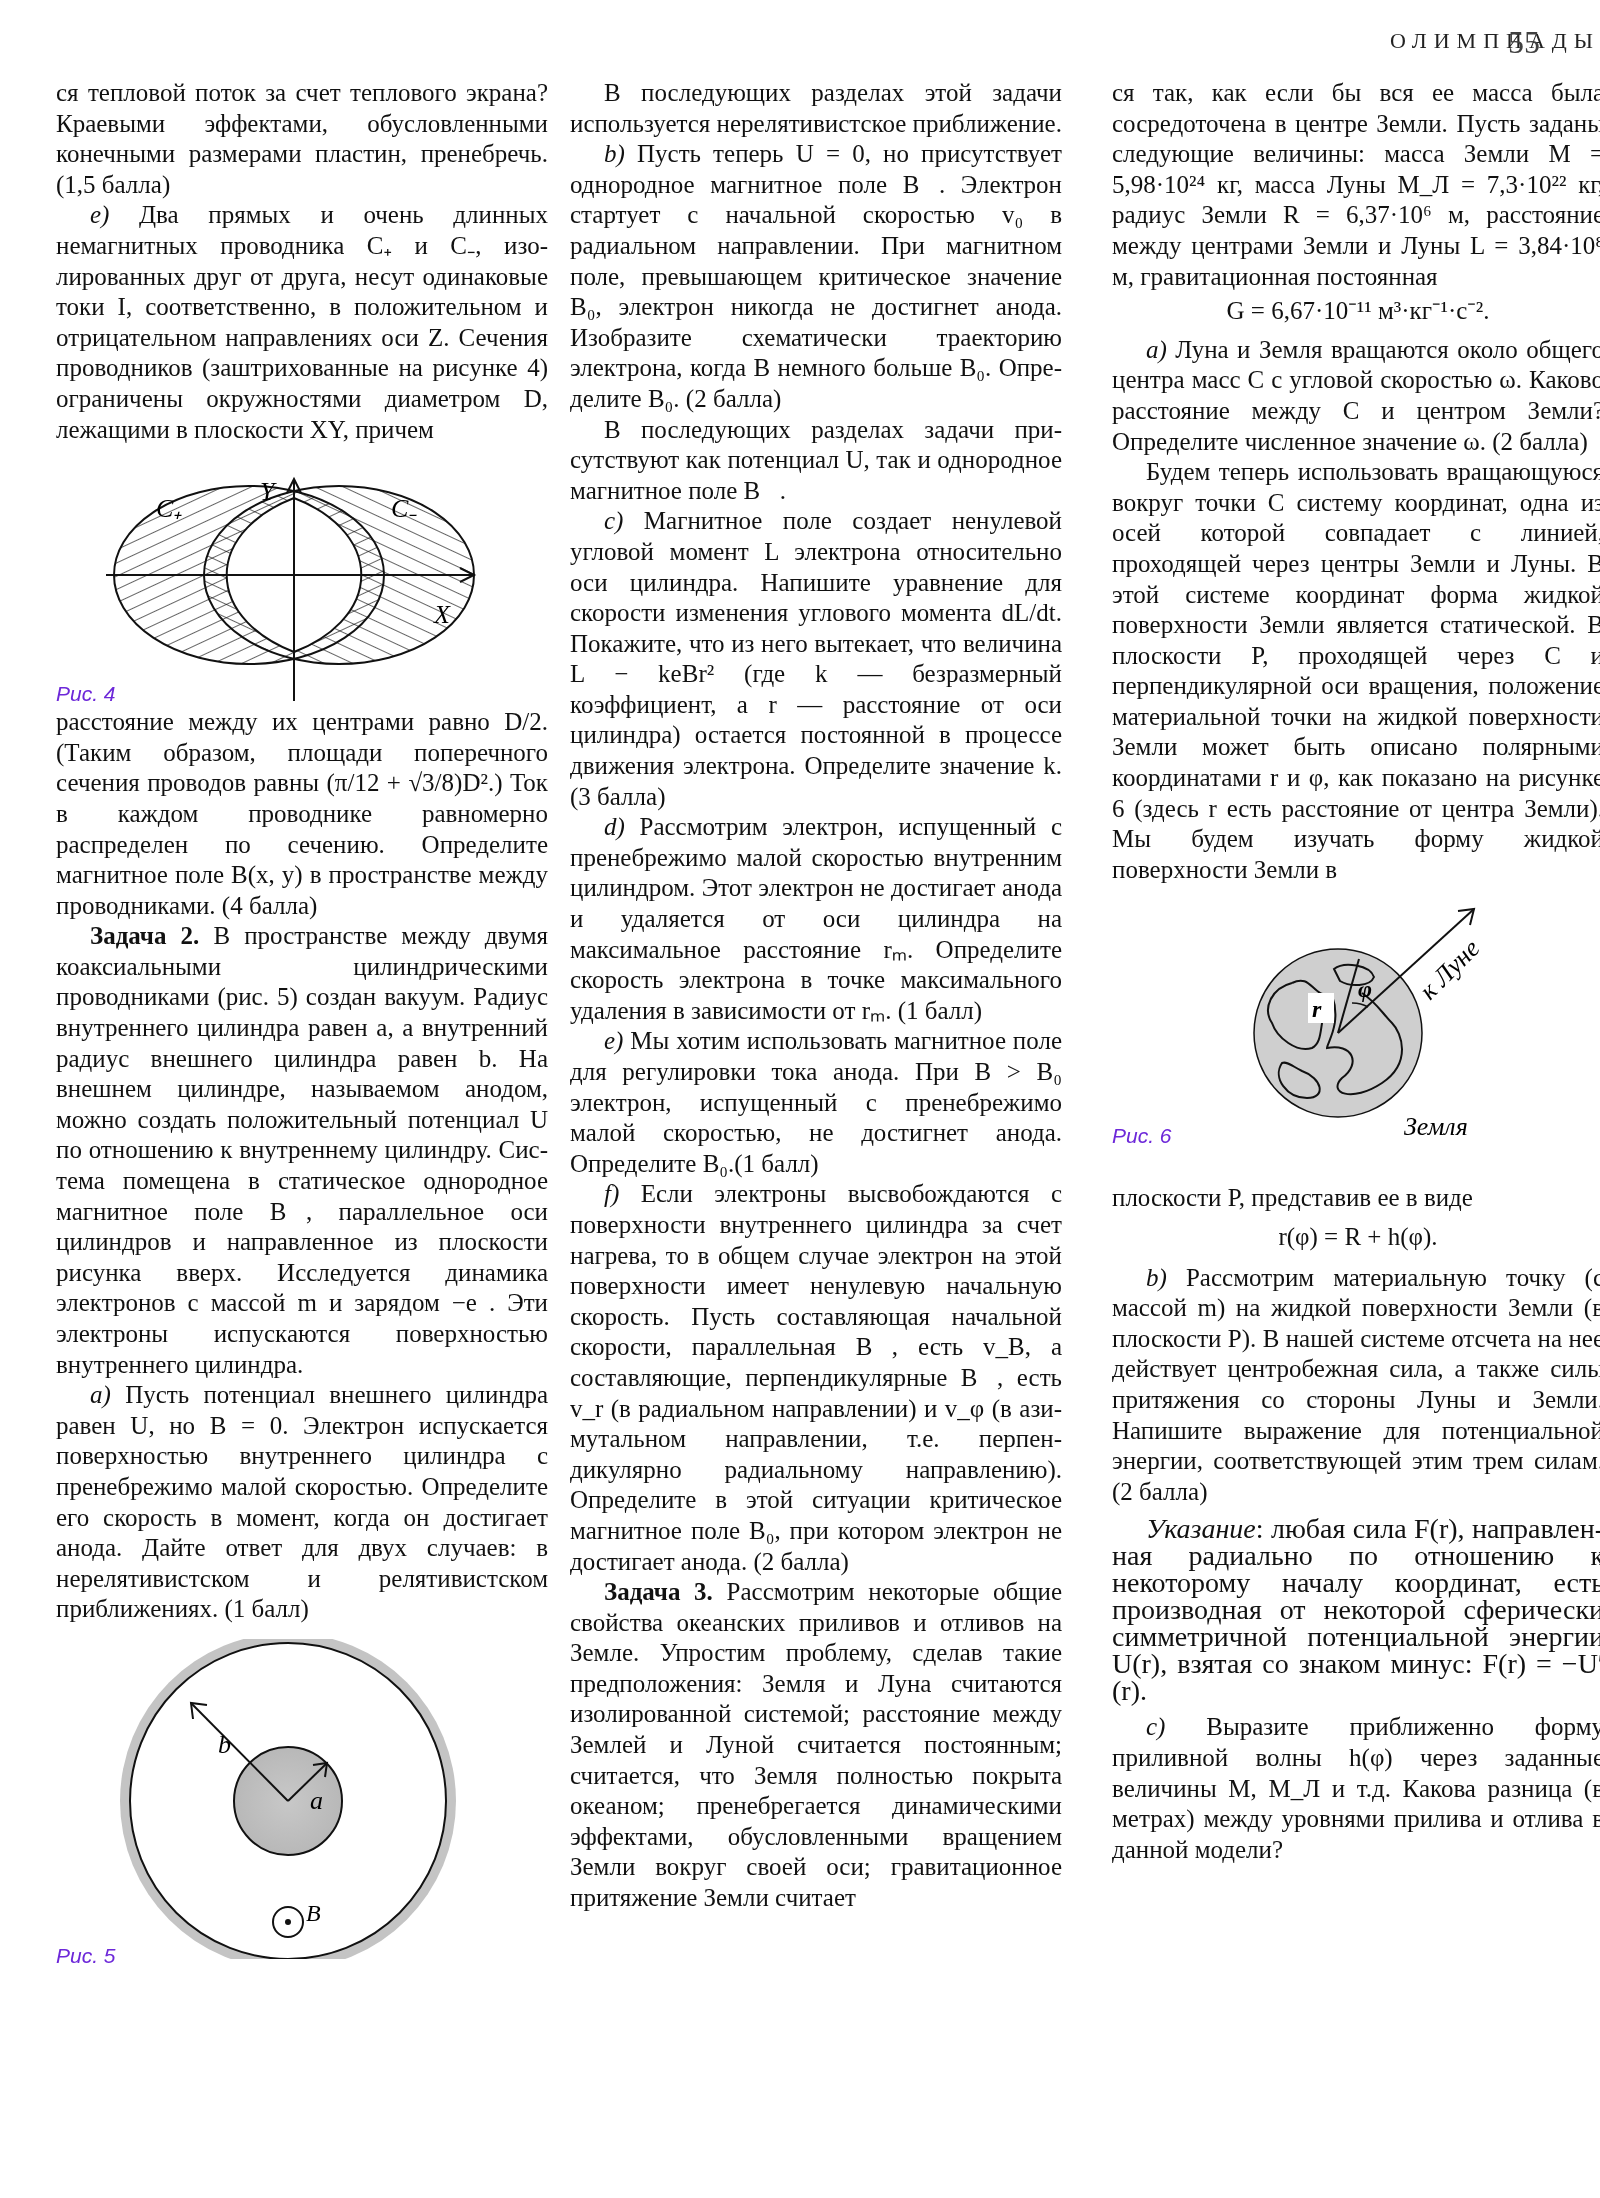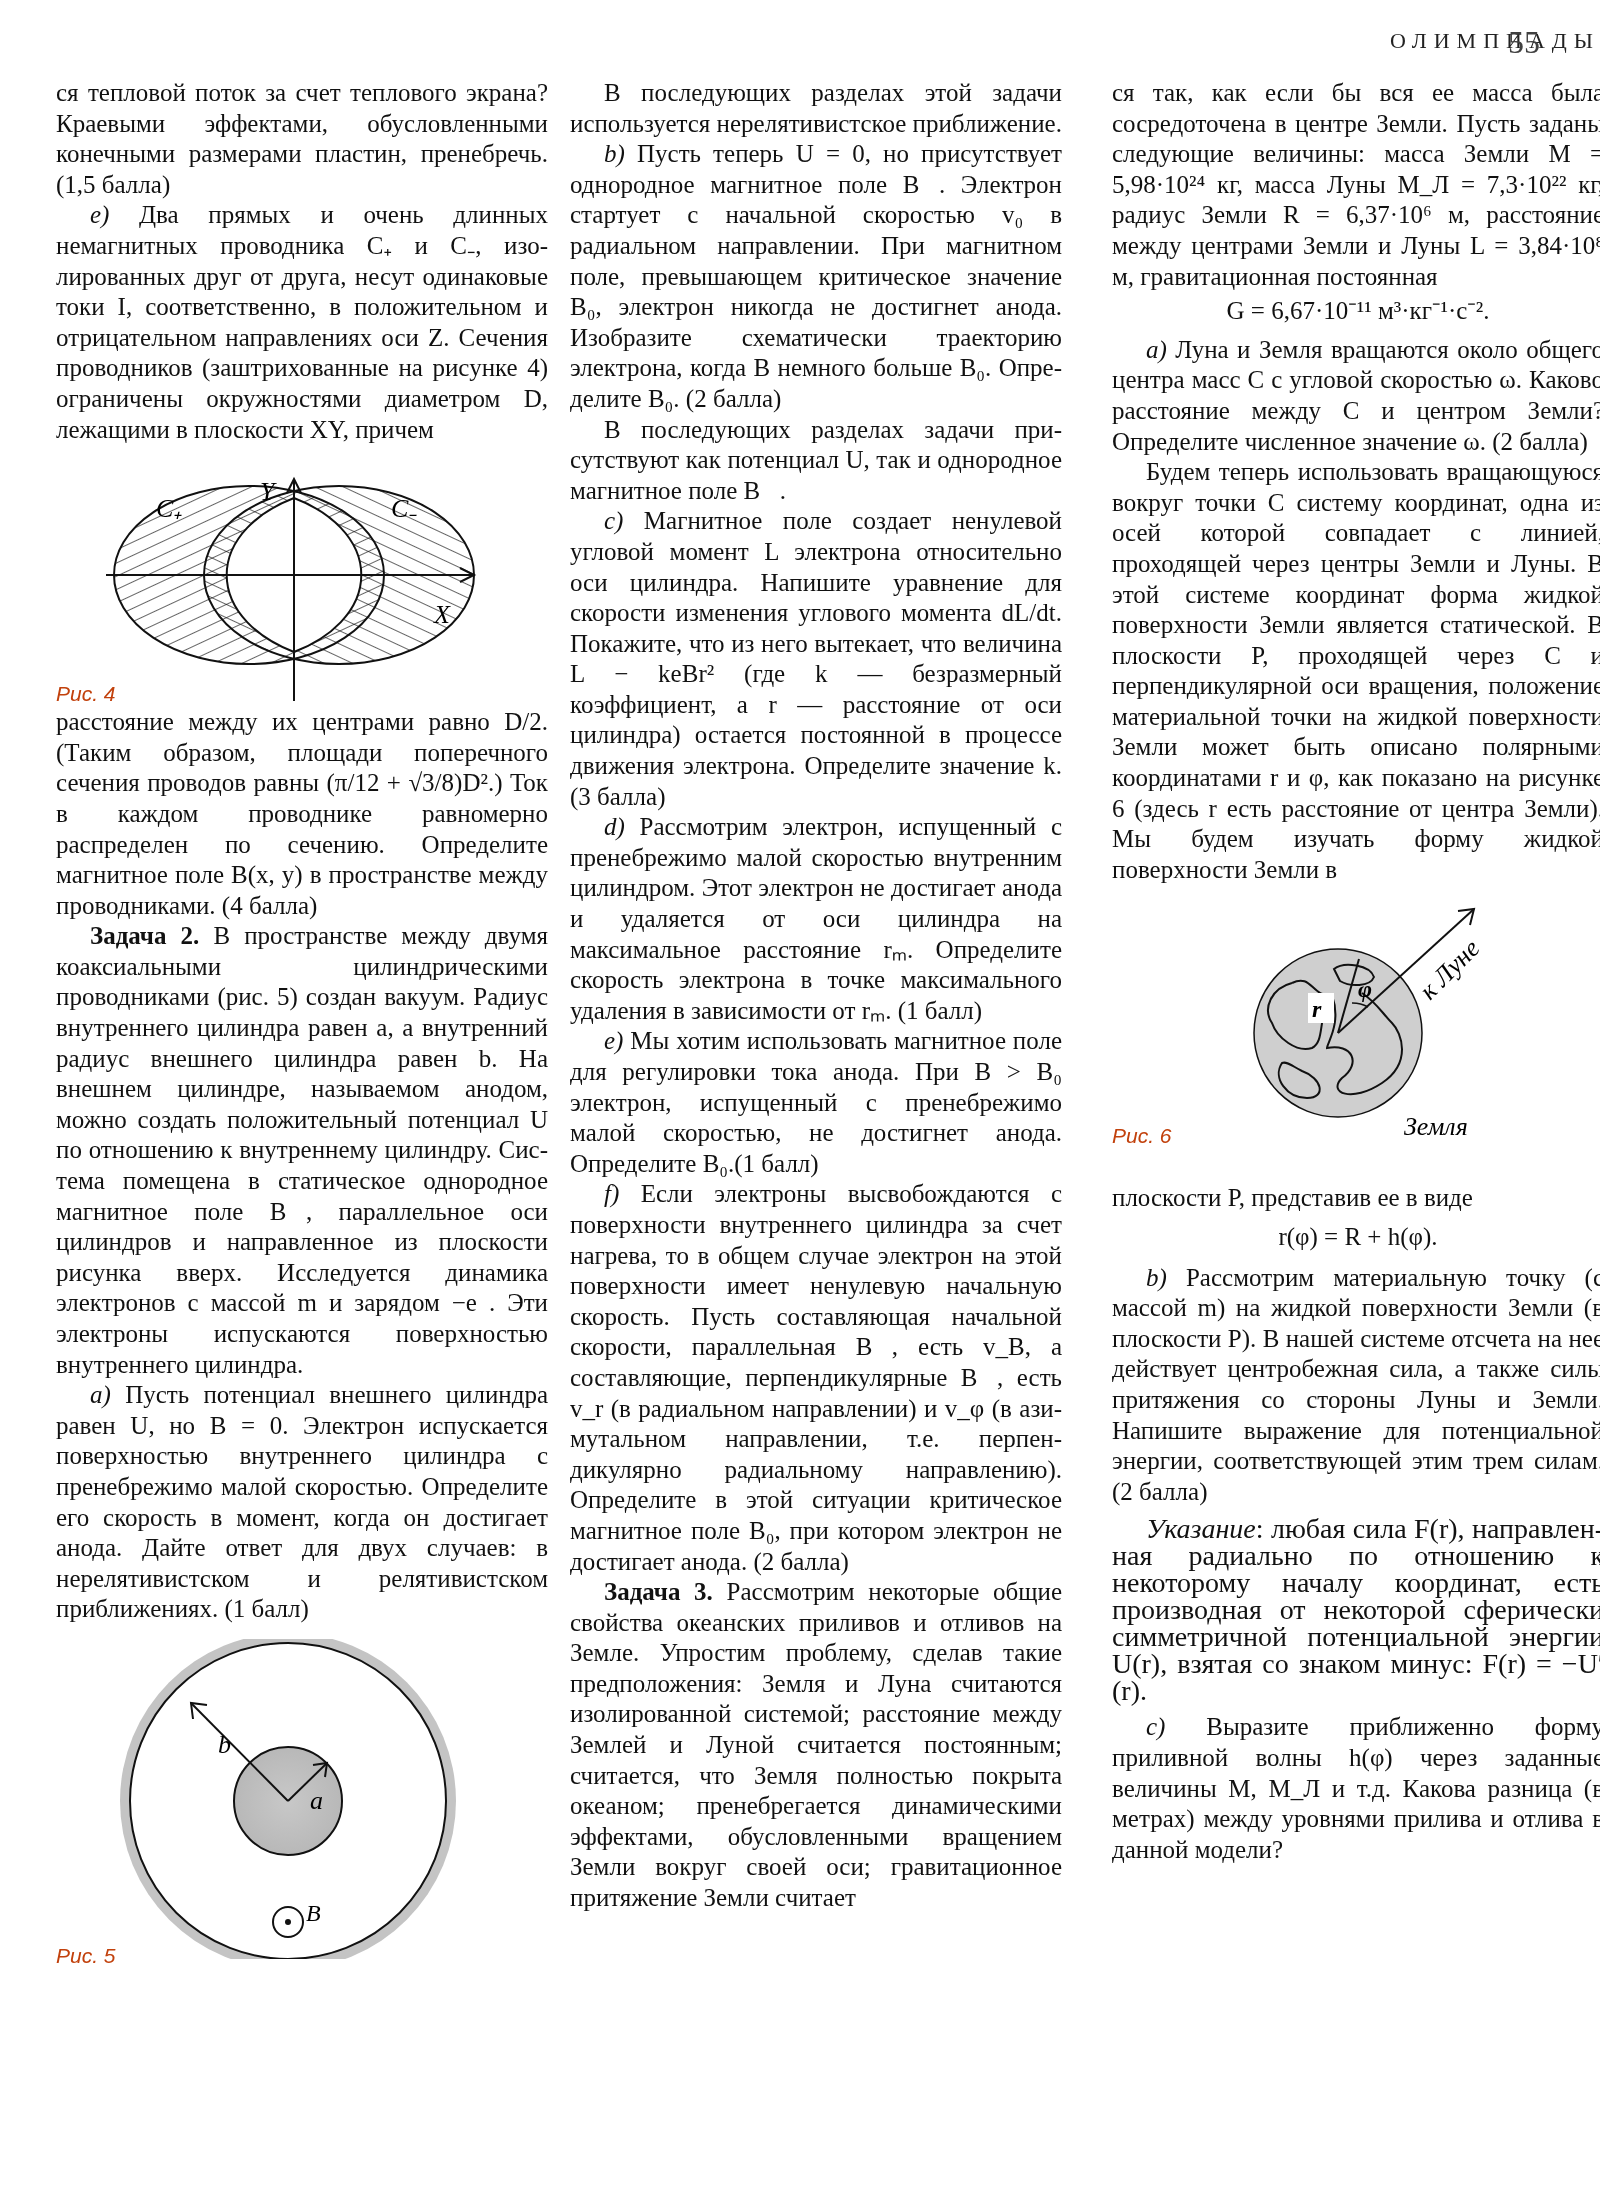--- a/index.html
+++ b/index.html
@@ -23,21 +23,21 @@
   .col3 { left: 1112px; }
   .col p { margin: 0; }
   .col p.indent { text-indent: 34px; }
   .col p.center { text-align: center; }
   .col p.right { text-align: right; font-style: italic; }
   .col p.small { font-size: 28px; line-height: 27px; }
   .col .b { font-weight: bold; }
   .col .i { font-style: italic; }
   .figure { position: relative; width: 492px; }
   .fig-caption {
-    font-family: "Liberation Sans", sans-serif; font-style: italic; font-size: 21px; color: #c2410c;
+    font-family: "Liberation Sans", sans-serif; font-style: italic; font-size: 21px; color: #6d28d9;
     position: absolute;
   }
   svg text { font-family: "Liberation Serif", serif; font-style: italic; }
 </style>
 </head>
 <body>
 
 <div class="page">
 
   <div class="header-title">ОЛИМПИАДЫ</div>

